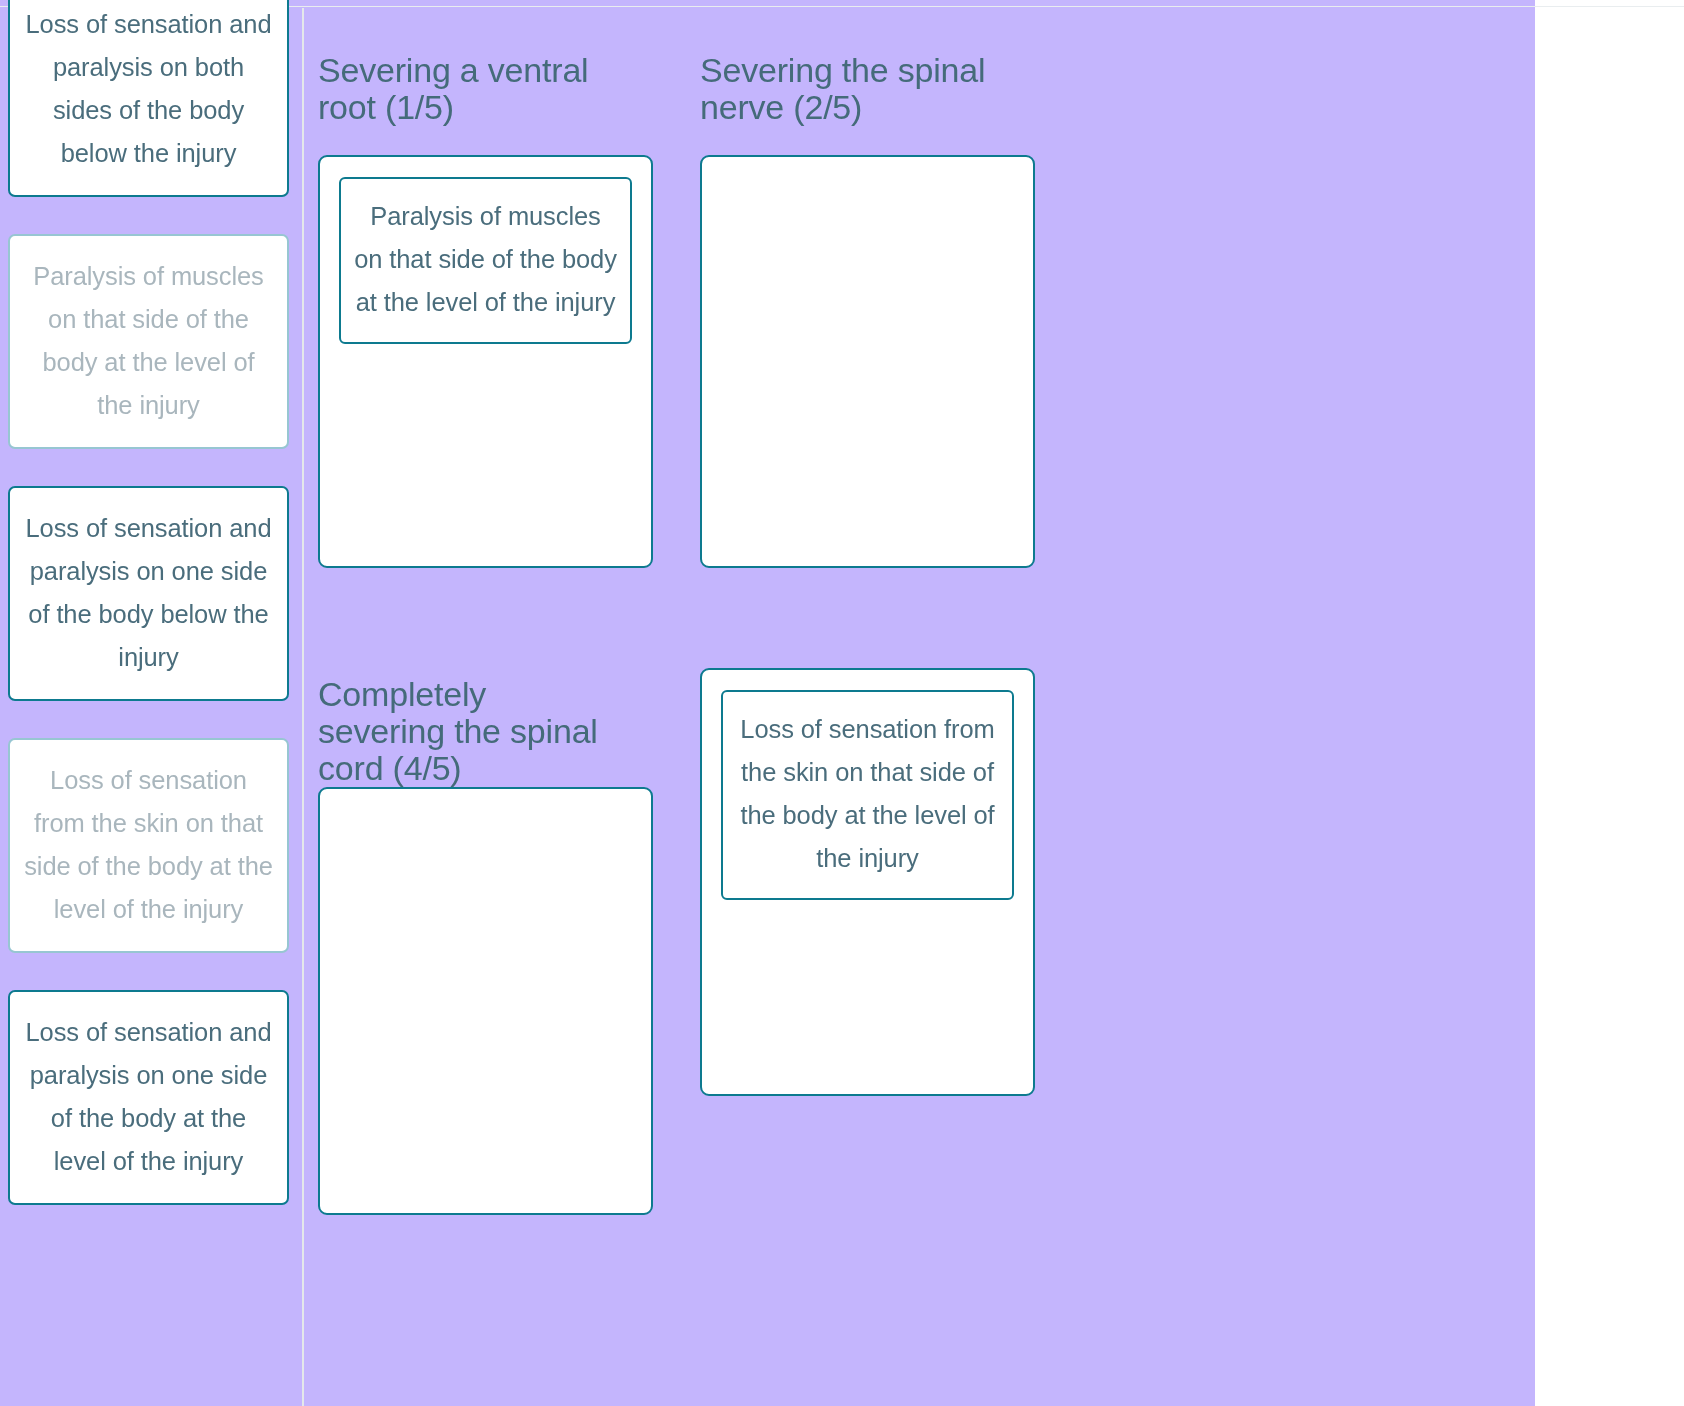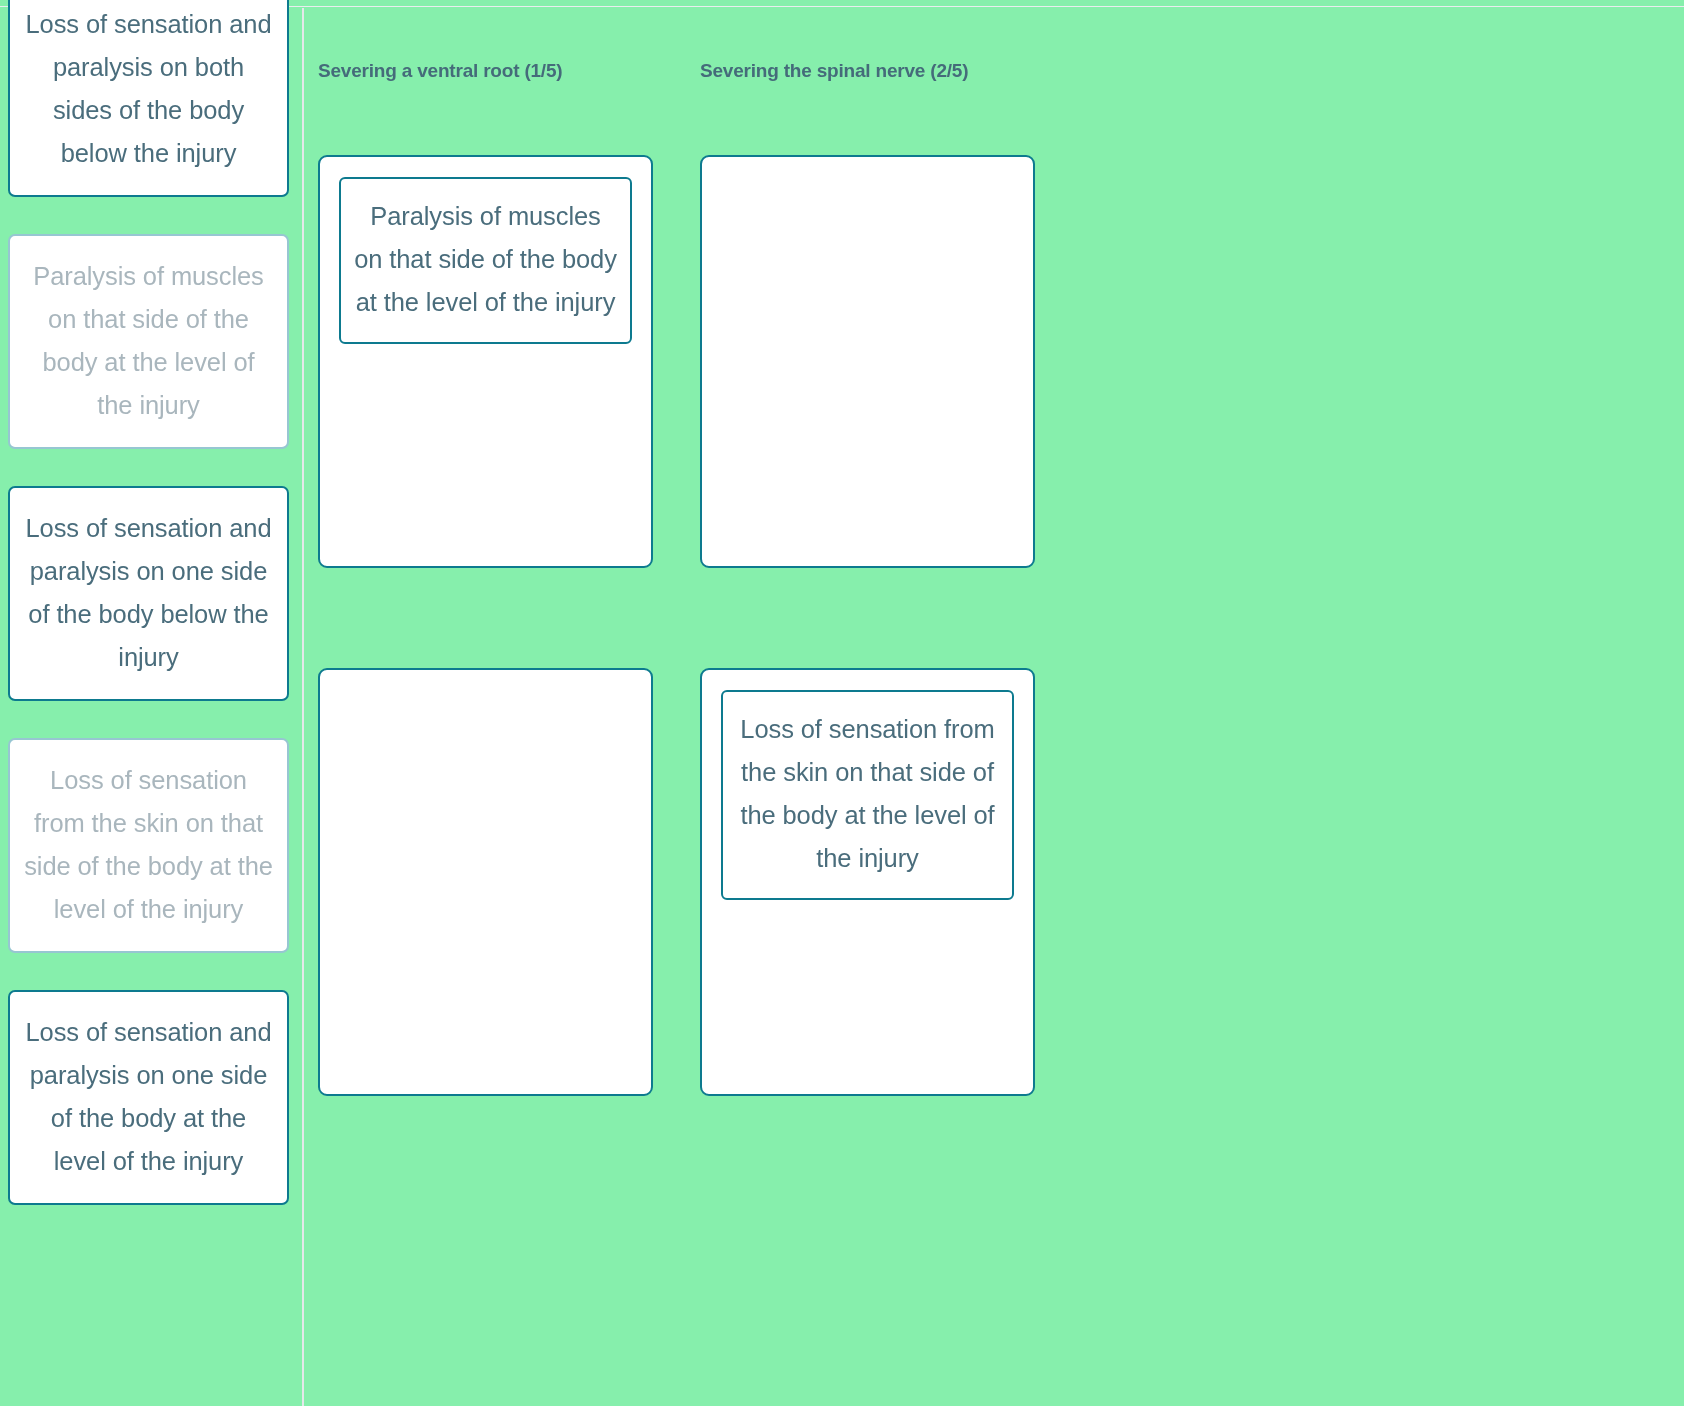--- a/index.html
+++ b/index.html
@@ -8,23 +8,23 @@
   html, body {
     width: 1684px;
     height: 1406px;
     background: #ffffff;
     font-family: "Liberation Sans", "DejaVu Sans", sans-serif;
     overflow: hidden;
   }
 
   #app {
     position: relative;
-    width: 1684px;
+    width: 1535px;
     height: 1406px;
-    background: #86efac;
+    background: #c4b5fd;
   }
 
   
   .top-rule {
     position: absolute;
     left: 0;
     top: 6px;
     width: 1684px;
     height: 1px;
     background: #e9edef;
@@ -101,23 +101,23 @@
 
   .slot-col {
     width: 382px;
     flex: 0 0 382px;
     position: relative;
   }
 
   .slot-col.blank { visibility: hidden; }
 
   .prompt {
-    font-size: 19px;
+    font-size: 34px;
     line-height: 37px;
-    font-weight: bold;
+    font-weight: normal;
     color: #456b7a;
     letter-spacing: -0.2px;
     width: 300px;
     min-height: 111px;
     padding-top: 8px;
   }
 
   .dropzone {
     width: 335px;
     height: 413px;
@@ -170,20 +170,21 @@
             <div class="placed">Paralysis of muscles on that side of the body at the level of the injury</div>
           </div>
         </div>
         <div class="slot-col">
           <div class="prompt">Severing the spinal nerve (2/5)</div>
           <div class="dropzone empty"></div>
         </div>
       </div>
     <div class="board-row row-2" id="board-row-1">
         <div class="slot-col">
+          <div class="prompt">Completely severing the spinal cord (4/5)</div>
           <div class="dropzone empty"></div>
         </div>
         <div class="slot-col">
           <div class="dropzone">
             <div class="placed">Loss of sensation from the skin on that side of the body at the level of the injury</div>
           </div>
         </div>
         <div class="slot-col blank"></div>
       </div>
   </div>

